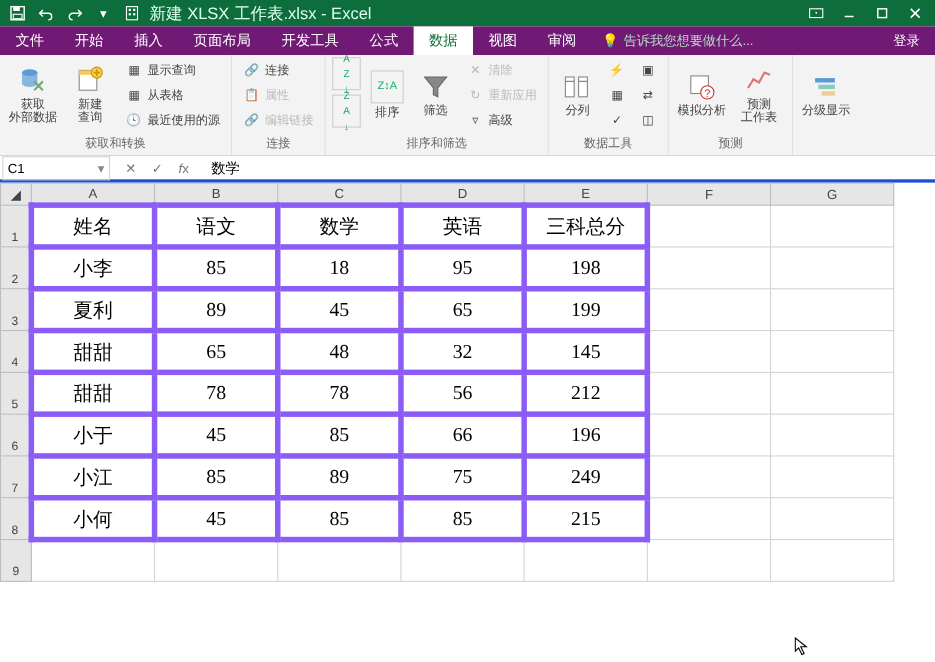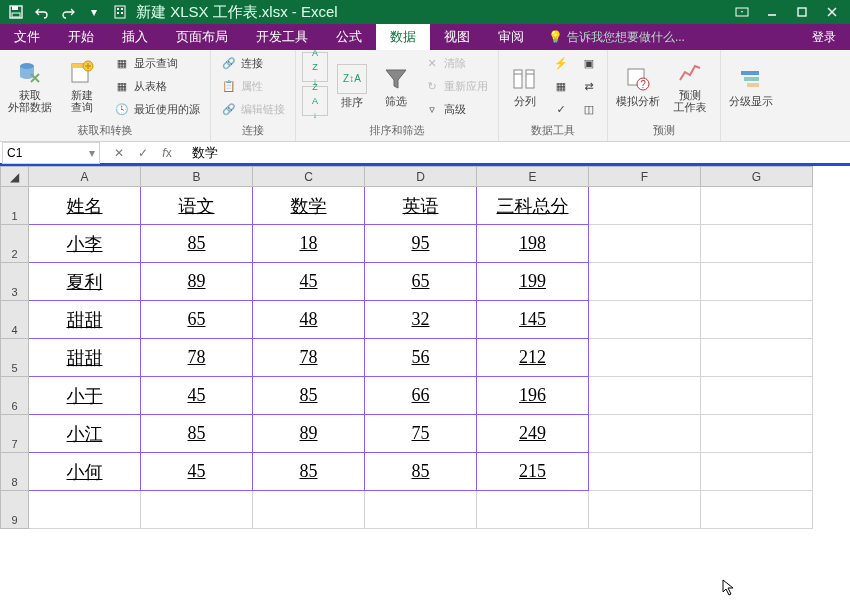--- a/index.html
+++ b/index.html
@@ -40,21 +40,21 @@
 .fb-icons span { cursor: pointer; width: 18px; text-align: center; }
 .fb-input { flex: 1; padding: 0 8px; font-size: 13px; }
 
 
 .sheet-wrap { position: relative; overflow: hidden; height: 436px; }
 table.grid { border-collapse: collapse; table-layout: fixed; }
 .col-hdr td, .all-cell { background: #e6e6e6; border: 1px solid #bdbdbd; text-align: center; font-size: 12px; color: #444; height: 20px; }
 .all-cell { width: 28px; }
 .row-hdr { background: #e6e6e6; border: 1px solid #bdbdbd; text-align: center; font-size: 11px; color: #444; width: 28px; vertical-align: bottom; padding-bottom: 2px; }
 td.cell { border: 1px solid #d4d4d4; height: 38px; text-align: center; font-size: 18px; font-family: "SimSun", serif; color: #000; }
-td.cell.data { border: 1px solid #8b5cf6; text-decoration: underline; }
+td.cell.data { border: 5px solid #8b5cf6; }
 td.cell.h { font-family: "SimSun", serif; }
 .cursor { position: absolute; width: 14px; height: 18px; pointer-events: none; }
 .cursor svg { width: 100%; height: 100%; }
 </style>
 </head>
 <body>
 
 <div class="title-bar">
   <div class="qat">
     <span>

